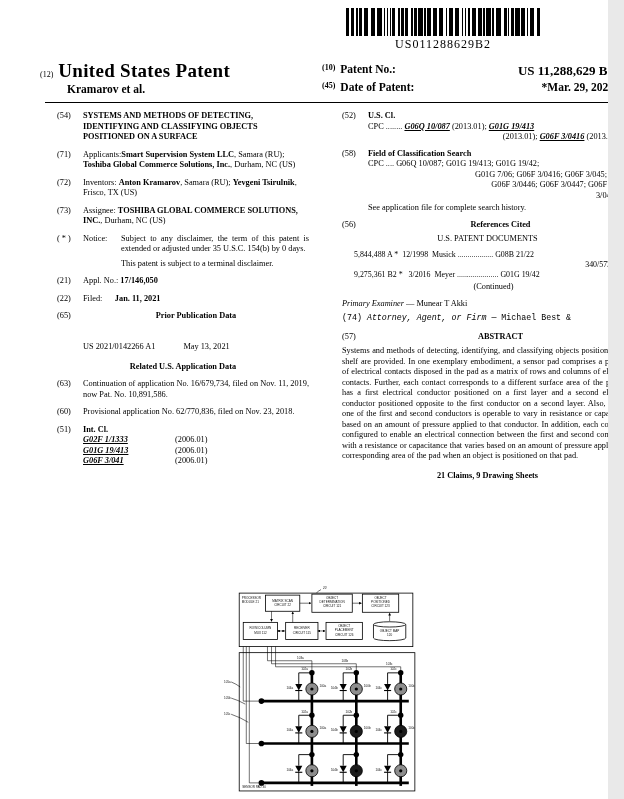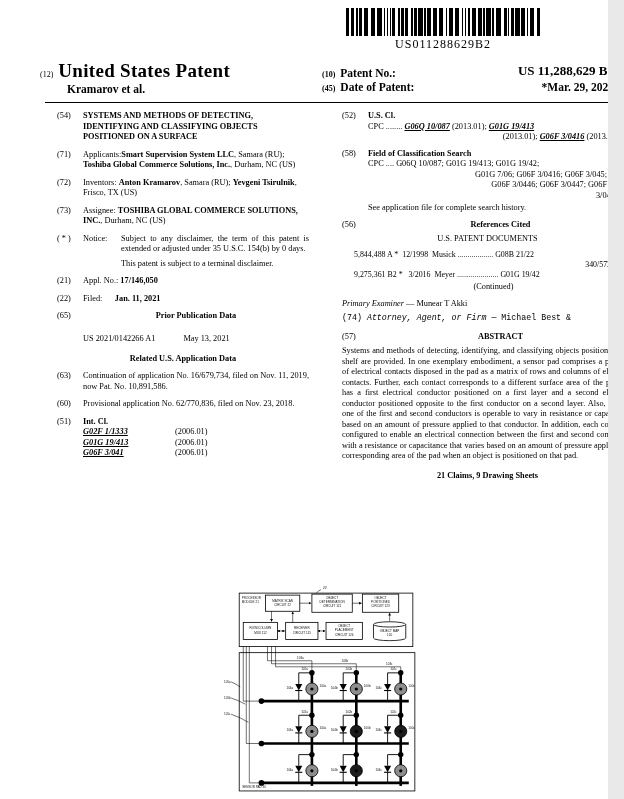--- a/index.html
+++ b/index.html
@@ -9,21 +9,21 @@
   #barcode{left:290px;top:8px;width:306px;text-align:center;}
   #barcode-bars{display:flex;justify-content:center;align-items:stretch;height:28px;}
   #barcode-text{font-size:12px;letter-spacing:1px;margin-top:1px;}
   
   #hdr-left{left:40px;top:60px;width:260px;}
   .tagline{display:flex;align-items:baseline;}
   .tag-sm{font-size:8px;margin-right:5px;white-space:nowrap;}
   #us-patent{font-size:19px;font-weight:bold;letter-spacing:.3px;}
   #authors{font-size:11.5px;font-weight:bold;margin-left:27px;margin-top:1px;}
   #hdr-right{left:322px;top:63px;width:292px;font-weight:bold;}
-  .hr-row{display:flex;align-items:flex-end;margin-bottom:2px;}
+  .hr-row{display:flex;align-items:flex-start;margin-bottom:2px;}
   .hr-row .lbl{font-size:11.5px;}
   .hr-row .val{margin-left:auto;font-size:13px;text-align:right;}
   .hr-row .val.sm{font-size:11.5px;}
   #rule{left:45px;top:102px;width:566px;border-top:1.5px solid #000;height:0;}
   
   #col-l{left:57px;top:111px;width:252px;font-size:8.3px;line-height:1.27;}
   #col-r{left:342px;top:111px;width:291px;font-size:8.3px;line-height:1.27;}
   .sec{display:flex;margin-bottom:7px;}
   .sec .tag{flex:0 0 26px;}
   .sec .body{flex:1;}
@@ -190,21 +190,21 @@
       </span>
     </div>
     <div class="sec">
       <span class="tag">(21)</span>
       <span class="body"><span>Appl. No.:</span> <span class="b">17/146,050</span></span>
     </div>
     <div class="sec">
       <span class="tag">(22)</span>
       <span class="body"><span>Filed:</span>&nbsp;&nbsp;&nbsp;&nbsp;&nbsp;&nbsp;<span class="b">Jan. 11, 2021</span></span>
     </div>
-    <div class="sec" style="margin-bottom:12px;">
+    <div class="sec" style="margin-bottom:20px;">
       <span class="tag">(65)</span>
       <span class="body b ctr">Prior Publication Data</span>
     </div>
     <div class="sec">
       <span class="tag"></span>
       <span class="body pubrow">
           <span>US 2021/0142266 A1</span>
           <span class="date">May 13, 2021</span>
         </span>
     </div>

